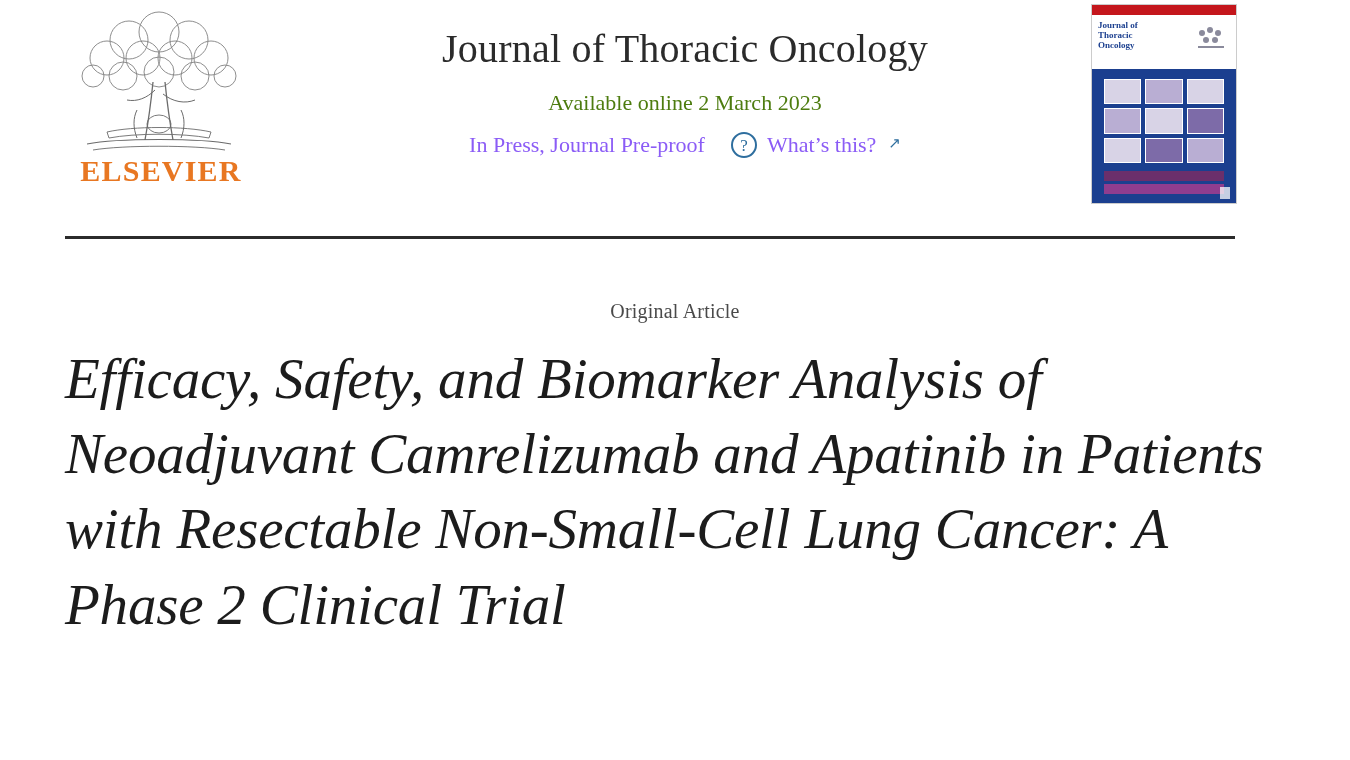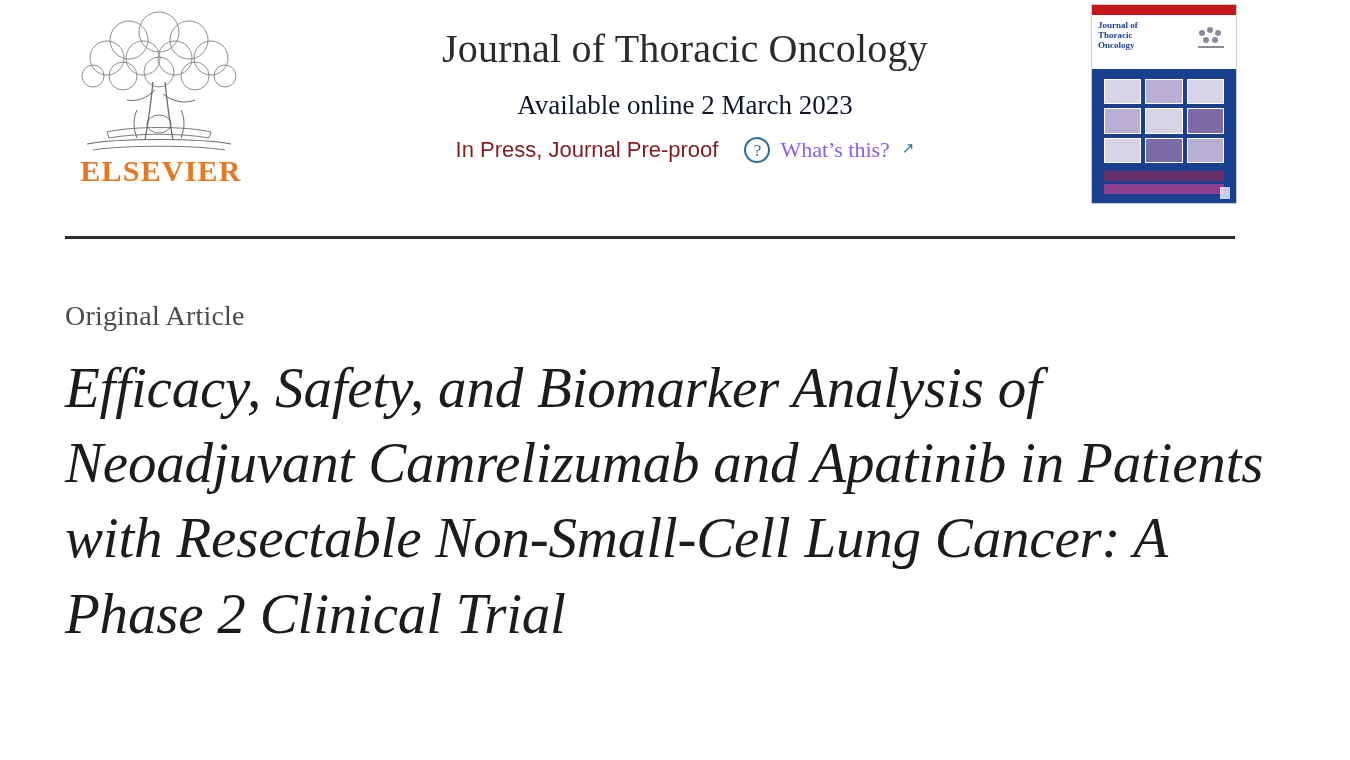--- a/index.html
+++ b/index.html
@@ -75,36 +75,36 @@
     font-family: "Liberation Serif", serif;
     font-size: 40px;
     font-weight: 400;
     color: #2b2b2b;
     line-height: 1.15;
     letter-spacing: 0.2px;
   }
   .journal-availability {
     margin-top: 18px;
     font-family: "Liberation Serif", serif;
-    font-size: 27px;
-    color: #0f172a;
+    font-size: 22px;
+    color: #4d7c0f;
     font-weight: 400;
   }
   .journal-press-row {
     margin-top: 16px;
     display: flex;
     align-items: center;
     justify-content: center;
     gap: 26px;
     font-family: "Liberation Sans", sans-serif;
   }
   .press-label {
-    font-family: Liberation Sans, sans-serif;
+    font-family: Liberation Serif, serif;
     font-size: 22px;
-    color: #7f1d1d;
+    color: #8b5cf6;
   }
   .whats-this {
     display: flex;
     align-items: center;
     gap: 10px;
   }
   .q-icon {
     width: 26px;
     height: 26px;
     border-radius: 50%;
@@ -213,23 +213,24 @@
   .article {
     position: relative;
     margin: 0 auto;
     width: 1260px;
     padding: 0 20px;
     box-sizing: border-box;
   }
   .article-type {
     margin-top: 68px;
     font-family: "Liberation Serif", serif;
-    font-size: 28px;
+    font-size: 20px;
     color: #4a4a4a;
     letter-spacing: 0.2px;
+    text-align: center;
   }
   .article-title {
     margin-top: 18px;
     font-family: "Liberation Serif", serif;
     font-size: 57px;
     line-height: 1.32;
     color: #1c1c1c;
     font-weight: 400;
     letter-spacing: -0.2px;
     max-width: 1215px;

